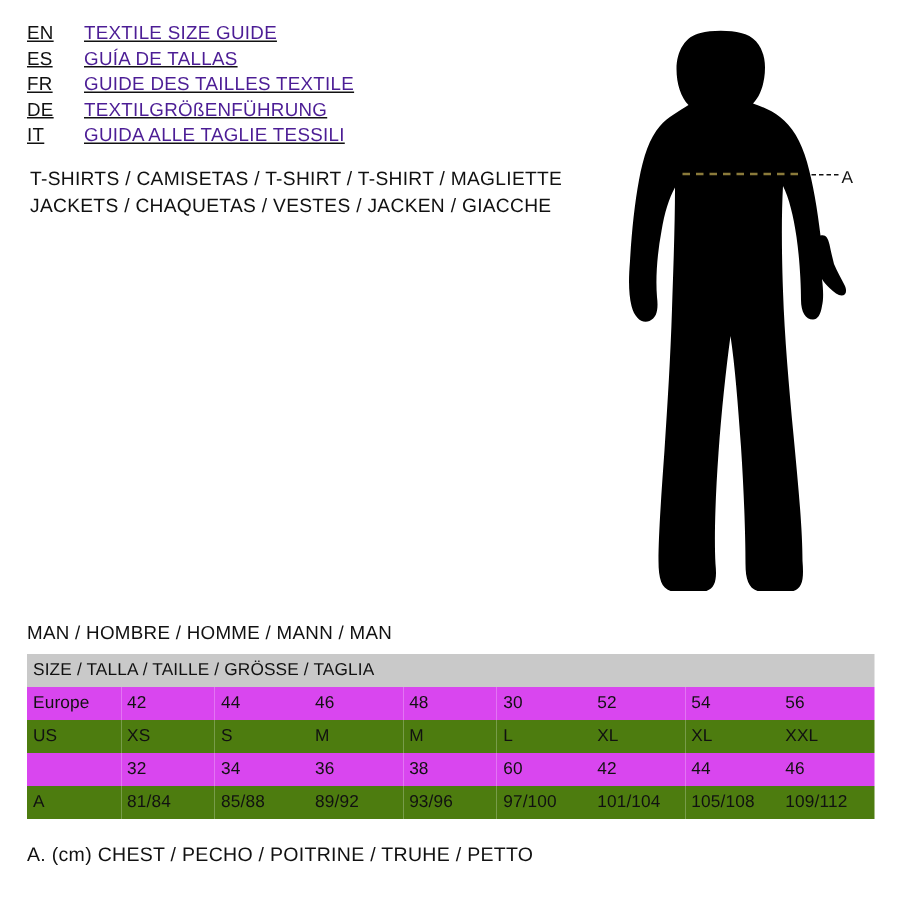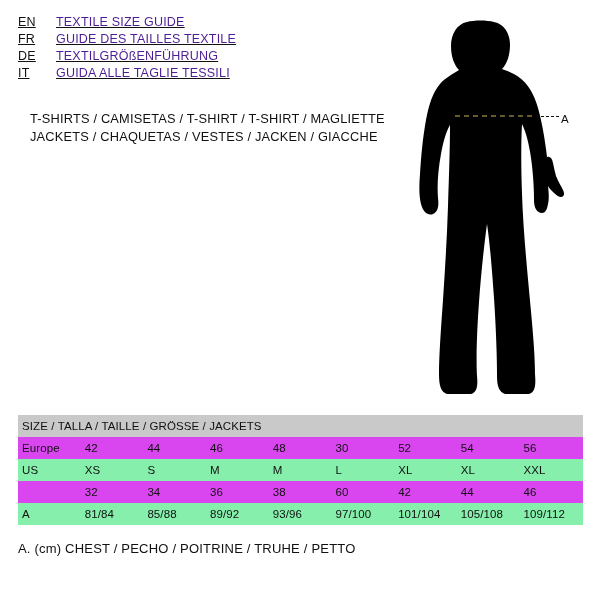--- a/index.html
+++ b/index.html
@@ -42,21 +42,21 @@
     color: #111111;
   }
   .lang-text {
     color: #4c1d95;
     white-space: nowrap;
   }
 
   
   .garment-block {
     position: absolute;
-    left: 30px;
+    left: 20px;
     top: 110px;
     width: 400px;
   }
   .garment-line {
     font-size: 12.8px;
     letter-spacing: 0.2px;
     line-height: 18px;
     white-space: nowrap;
     color: #111111;
   }
@@ -115,41 +115,45 @@
   }
   .row-head td {
     background: #c9c9c9;
     font-size: 11.5px;
     color: #111111;
   }
   .row-alt td {
     background: #d946ef;
   }
   .row-plain td {
-    background: #86efac;
+    background: #4d7c0f;
   }
   .col-label { width: 85px; }
   .col-v { width: 60px; }
 
   .table-note {
     margin-top: 16px;
     font-size: 13px;
     letter-spacing: .2px;
     color: #111111;
   }
 </style>
 </head>
 <body>
 
 <div class="page">
 
   <div class="lang-block">
     <div class="lang-row">
       <span class="lang-code">EN</span>
       <span class="lang-text">TEXTILE SIZE GUIDE</span>
+    </div>
+    <div class="lang-row">
+      <span class="lang-code">ES</span>
+      <span class="lang-text">GUÍA DE TALLAS</span>
     </div>
     <div class="lang-row">
       <span class="lang-code">FR</span>
       <span class="lang-text">GUIDE DES TAILLES TEXTILE</span>
     </div>
     <div class="lang-row">
       <span class="lang-code">DE</span>
       <span class="lang-text">TEXTILGRÖßENFÜHRUNG</span>
     </div>
     <div class="lang-row">
@@ -211,25 +215,26 @@
         C115,25 109,16 99,14
         C92,12 79,12 72,14 Z"></path>
 
       <line x1="60" y1="108" x2="140" y2="108" stroke="#8a7a3a" stroke-width="1.6" stroke-dasharray="5,4"></line>
     </svg>
     <div class="measure-dashes"></div>
     <div class="measure-label">A</div>
   </div>
 
   <div class="table-section">
+    <div class="table-title">MAN / HOMBRE / HOMME / MANN / MAN</div>
 
     <table class="size-table">
       <tbody>
           <tr class="row-head">
-        <td class="col-label" colspan="9">SIZE / TALLA / TAILLE / GRÖSSE / JACKETS</td>
+        <td class="col-label" colspan="9">SIZE / TALLA / TAILLE / GRÖSSE / TAGLIA</td>
       </tr>
       <tr class="row-alt">
         <td class="col-label">Europe</td>
         <td class="col-v">42</td>
         <td class="col-v">44</td>
         <td class="col-v">46</td>
         <td class="col-v">48</td>
         <td class="col-v">30</td>
         <td class="col-v">52</td>
         <td class="col-v">54</td>

